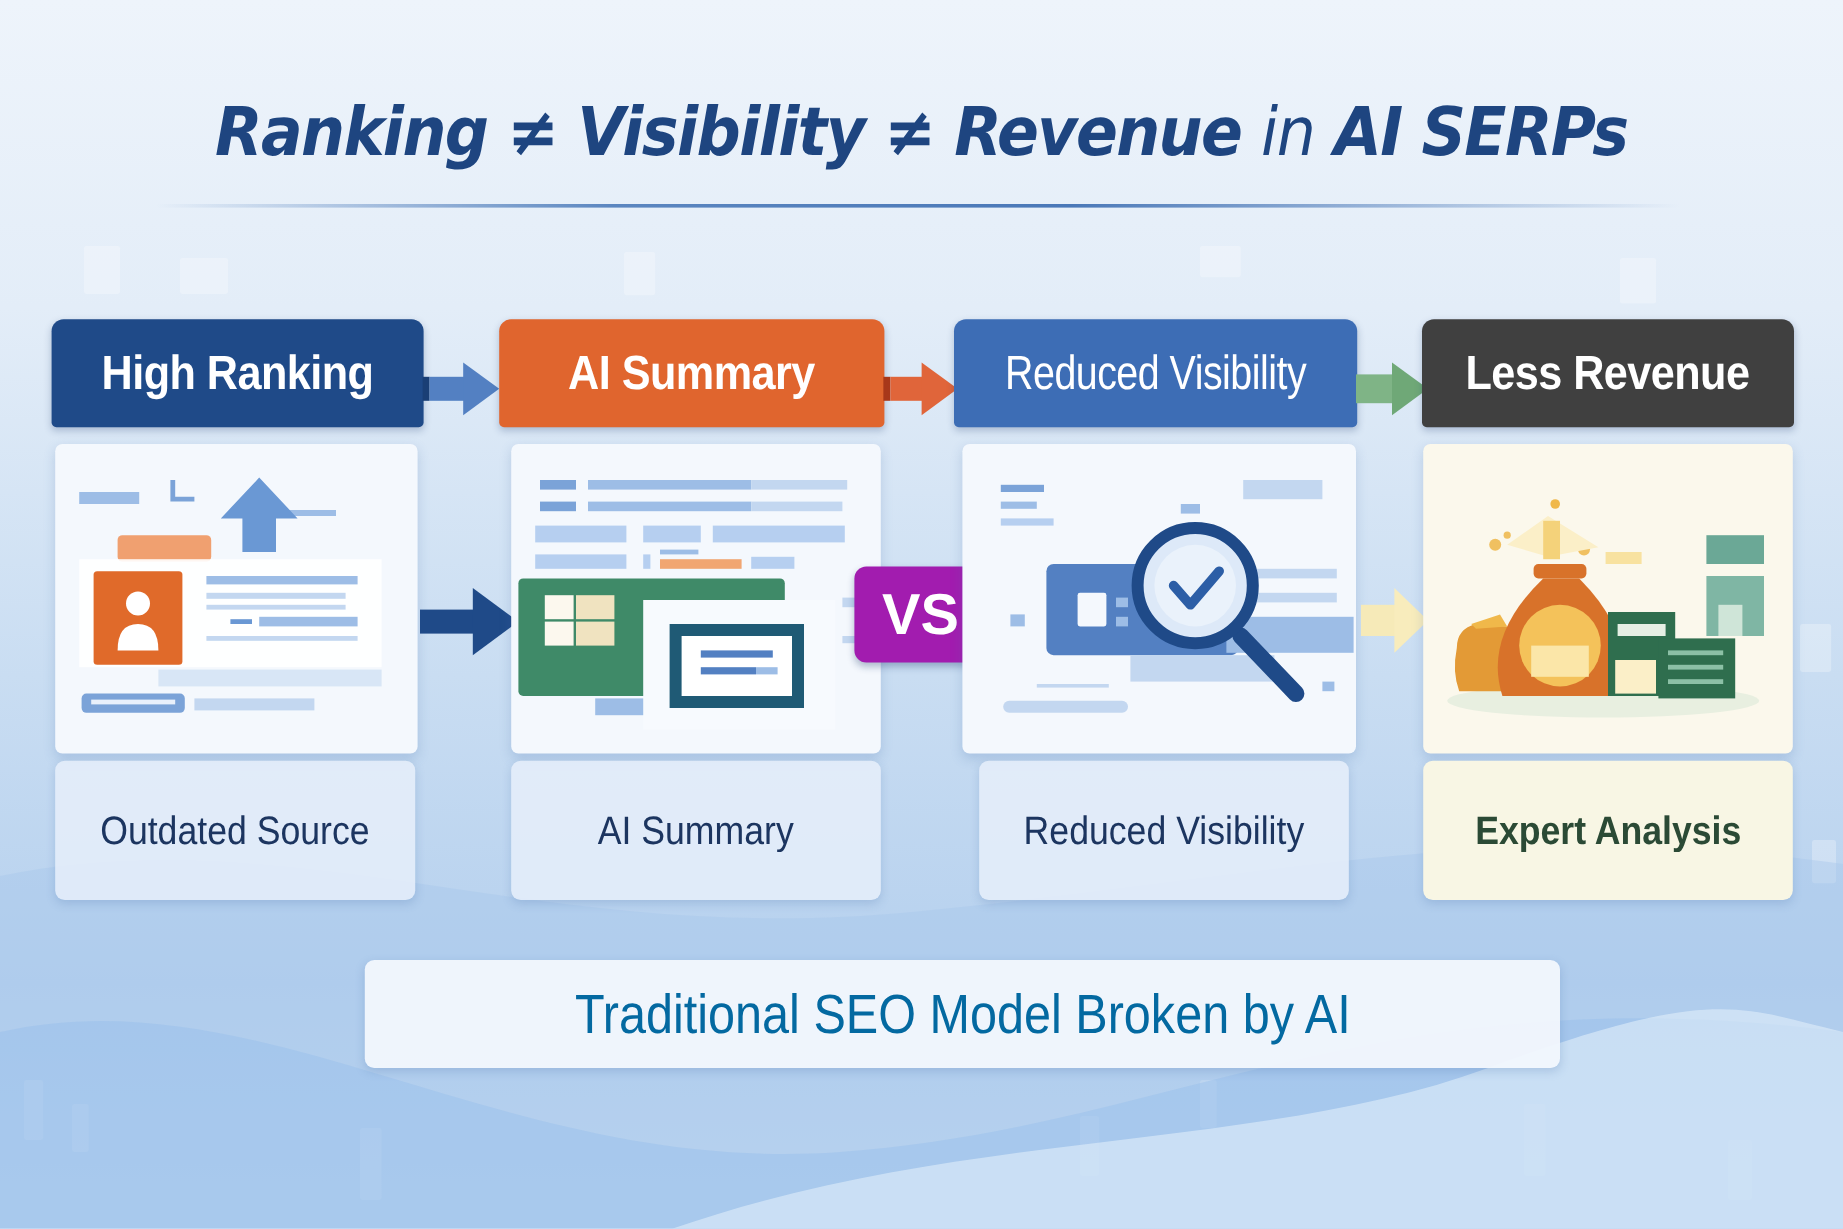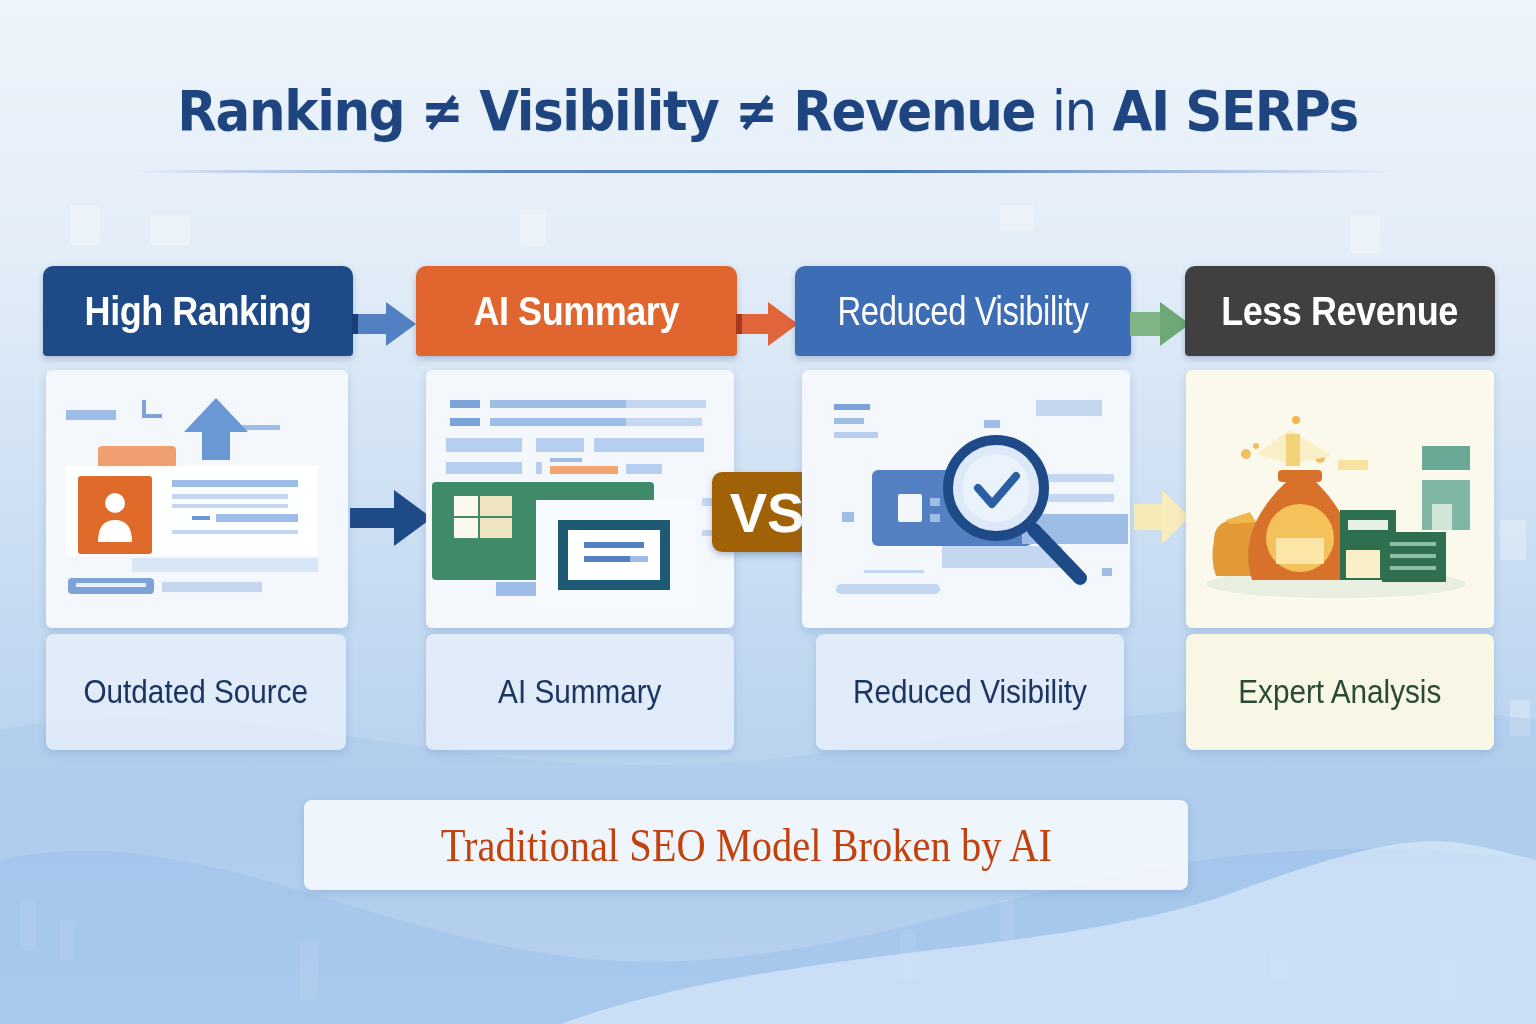--- a/index.html
+++ b/index.html
@@ -12,21 +12,21 @@
   .bg-wave {
     position: absolute; left: 0; right: 0; pointer-events: none;
   }
   .bg-tiles {
     position: absolute; inset: 0; pointer-events: none;
   }
   .bg-tiles span {
     position: absolute; background: rgba(255,255,255,0.28); border-radius: 2px;
   }
   .title-wrap {
-    position: absolute; top: 78px; left: 0; width: 1536px; text-align: center;
+    position: absolute; top: 78px; left: 0; width: 1536px; text-align: center; font-style: italic;
   }
   .title {
     font-family: "DejaVu Sans", sans-serif;
     font-weight: bold; font-size: 56px; letter-spacing: -1.5px;
     color: #1e4580;
     display: inline-block;
     transform: scaleX(0.92);
   }
   .title .thin { font-weight: normal; }
   .title-rule {
@@ -49,35 +49,35 @@
   .hdr span { display: inline-block; transform: scaleX(0.9); }
   .hdr.thin span { font-weight: normal; transform: scaleX(0.82); }
   .label-card {
     position: absolute; height: 116px; border-radius: 8px;
     background: rgba(230,239,250,0.85);
     box-shadow: 0 3px 8px rgba(70,110,170,0.22);
     display: flex; align-items: center; justify-content: center;
     font-size: 33px; color: #1c3560;
   }
   .label-card span { display: inline-block; transform: scaleX(0.9); }
-  .label-card.cream { background: #f8f6e4; color: #2b4a35; }
+  .label-card.cream { background: #f8f6e4; color: #2b4a35; font-weight: bold; }
   .arrow { position: absolute; }
   .vs {
     position: absolute; left: 712px; top: 472px; width: 110px; height: 80px;
-    background: #a16207; border-radius: 10px;
-    color: #fff; font-weight: bold; font-size: 56px;
+    background: #a21caf; border-radius: 10px;
+    color: #fff; font-weight: bold; font-size: 48px;
     display: flex; align-items: center; justify-content: center;
     box-shadow: 0 3px 6px rgba(20,50,100,0.3);
   }
   .footer-box {
-    position: absolute; left: 304px; top: 800px; width: 884px; height: 90px;
+    position: absolute; left: 304px; top: 800px; width: 996px; height: 90px;
     background: rgba(242,247,253,0.95); border-radius: 8px;
     box-shadow: 0 3px 8px rgba(70,110,170,0.22);
     display: flex; align-items: center; justify-content: center;
-    font-size: 46px; color: #c2410c; font-family: Liberation Serif, serif;
+    font-size: 46px; color: #0369a1;
   }
   .footer-box span { display: inline-block; transform: scaleX(0.88); }
 </style>
 </head>
 <body>
 
 <div class="bg-tiles">
   <span style="left:70px;top:205px;width:30px;height:40px;"></span>
   <span style="left:150px;top:215px;width:40px;height:30px;"></span>
   <span style="left:520px;top:210px;width:26px;height:36px;"></span>

